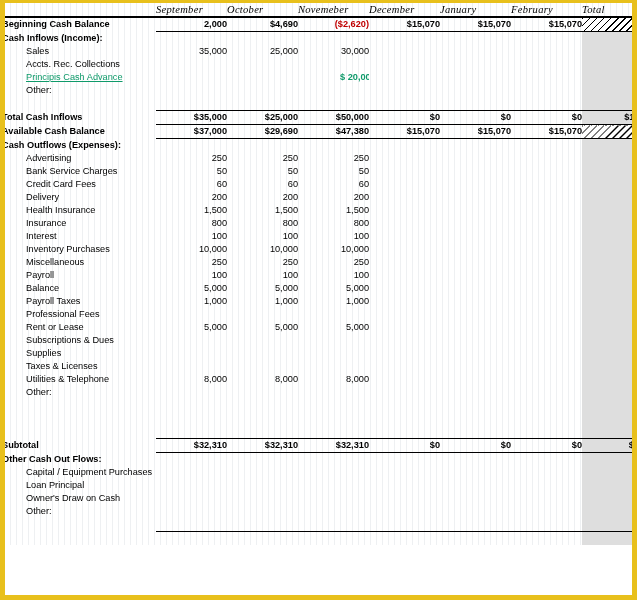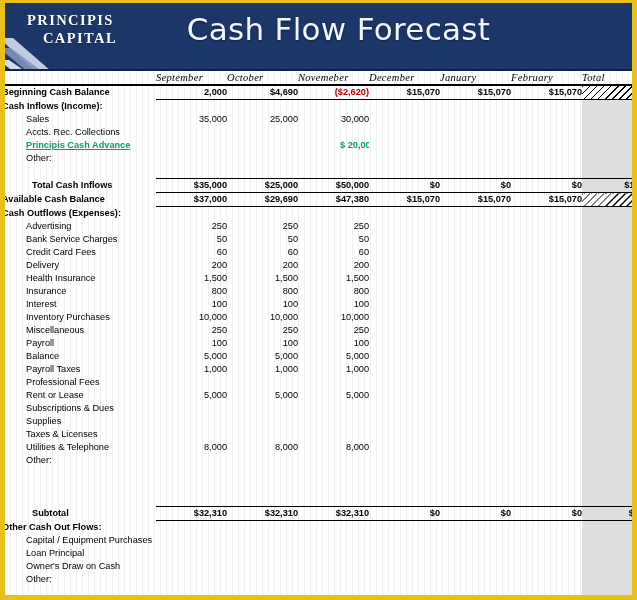--- a/index.html
+++ b/index.html
@@ -58,21 +58,21 @@
     white-space:nowrap;overflow:hidden;
   }
 
   col.c-label{width:151px;}
   col.c-mon{width:71px;}
   col.c-tot{width:80px;}
 
   
   td.lab{padding-left:4px;background:transparent;}
   td.lab.indent{padding-left:24px;}
-  td.lab.indent2{padding-left:30px;}
+  td.lab.indent2{}
 
   
   td.num{text-align:right;padding-right:7px;}
   td.tot{text-align:right;padding-right:7px;background:#dedede;}
 
   
   .b{font-weight:bold;}
   .hdr-month{
     font-style:italic;font-weight:normal;font-size:10.5px;
     font-family:"Liberation Serif",serif;letter-spacing:.3px;
@@ -86,41 +86,29 @@
   td.u-both{border-top:1px solid #000;border-bottom:1px solid #000;}
 
   
   td.hatch{
     background-image:repeating-linear-gradient(135deg,
       #000 0px,#000 1.2px,#ffffff 1.2px,#ffffff 5px);
     background-color:#ffffff;
   }
 
   .green{color:#0f9a6a;margin-left:42px;}
-  .greenu{color:#0f9a6a;font-weight:bold;text-decoration:underline;}
+  .greenu{color:#0f9a6a;font-weight:normal;text-decoration:underline;}
   .red{color:#c00000;}
   .lbl-shift{margin-left:-3px;display:inline-block;}
 </style>
 </head>
 <body>
 
 <div class="sheet">
 
-  <div class="banner">
-    <div class="logo">
-      <svg class="swoosh" viewBox="0 0 120 42" preserveAspectRatio="none">
-        <polygon points="0,2 44,42 60,42 14,2" fill="#c9d4e8" opacity="0.95"></polygon>
-        <polygon points="0,12 36,42 52,42 12,12" fill="#7f93bb" opacity="0.9"></polygon>
-        <polygon points="0,24 22,42 36,42 10,24" fill="#e8eef8" opacity="0.9"></polygon>
-      </svg>
-      <div class="l1">PRINCIPIS</div>
-      <div class="l2">CAPITAL</div>
-    </div>
-    <div class="banner-title">Cash Flow Forecast</div>
-  </div>
 
   <div class="grid">
     <table class="cf">
       <colgroup>
         <col class="c-label">
           <col class="c-mon">
           <col class="c-mon">
           <col class="c-mon">
         <col class="c-mon">
           <col class="c-mon">

